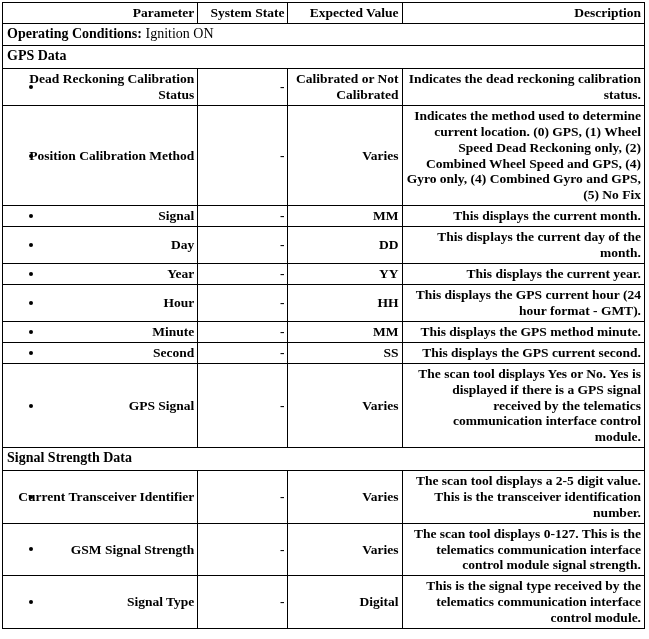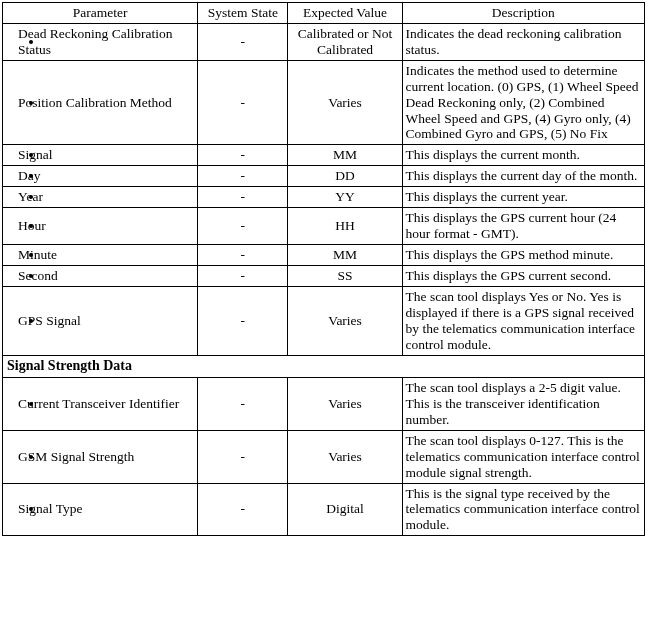--- a/index.html
+++ b/index.html
@@ -25,21 +25,22 @@
     width: 643px;
     table-layout: fixed;
     background: #ffffff;
   }
   table.spec td, table.spec th {
     border: 1px solid #000000;
     vertical-align: middle;
     padding: 2px 3px;
     font-size: 13.5px;
     line-height: 1.18;
-    font-weight: normal;
+    font-weight: bold;
+    text-align: right;
   }
   col.c-param  { width: 195px; }
   col.c-state  { width: 90px; }
   col.c-exp    { width: 114px; }
   col.c-desc   { width: 242px; }
 
   thead th {
     text-align: center;
     font-weight: bold;
     font-size: 14.5px;
@@ -103,21 +104,27 @@
     </colgroup>
     <thead>
       <tr>
         <th>Parameter</th>
         <th>System State</th>
         <th>Expected Value</th>
         <th>Description</th>
       </tr>
     </thead>
     <tbody>
-
+      <tr class="section">
+        <td colspan="4"><span>Operating Conditions:</span> <span class="opval">Ignition ON</span></td>
+      </tr>
+
+      <tr class="section">
+        <td colspan="4">GPS Data</td>
+      </tr>
 
       <tr>
         <td class="param">
             <span class="bullet"></span>
             <span class="ptext">Dead Reckoning Calibration Status</span>
           </td>
         <td class="state">-</td>
         <td class="expected">Calibrated or Not Calibrated</td>
         <td class="desc">Indicates the dead reckoning calibration status.</td>
       </tr>

